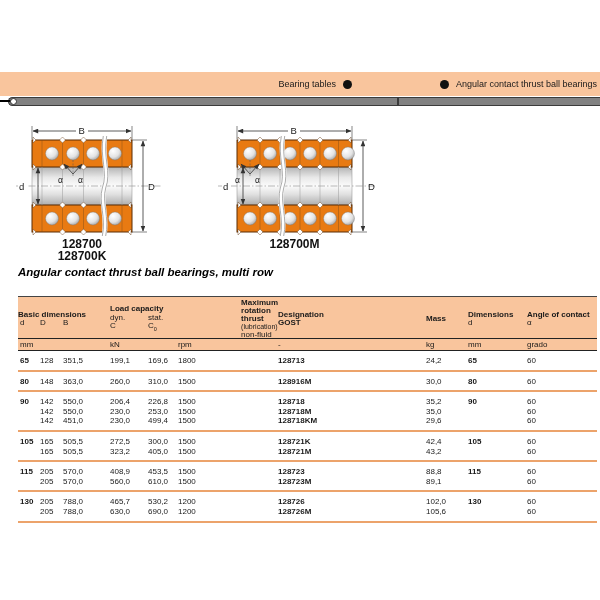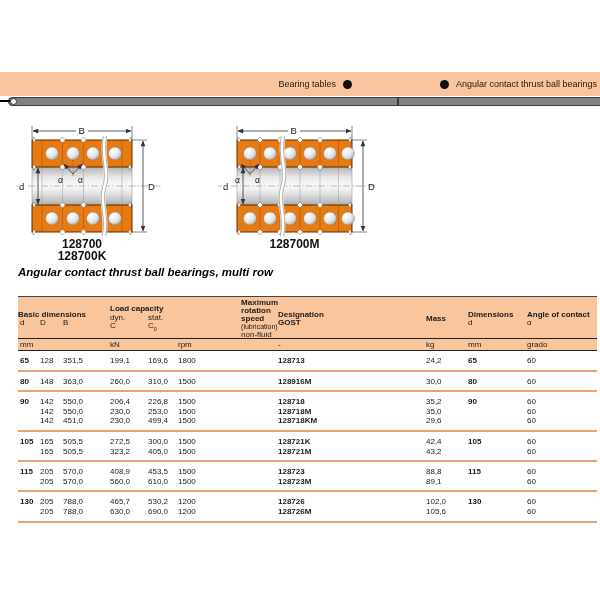--- a/index.html
+++ b/index.html
@@ -296,21 +296,21 @@
             <div class="stack">
               <div>stat.</div>
               <div><span>C</span><sub>0</sub></div>
             </div>
           </div>
         </div>
         <div class="hcell" style="grid-column:6/7;justify-content:flex-start;align-items:flex-end;">
           <div class="stack">
             <div class="b">Maximum</div>
             <div class="b">rotation</div>
-            <div class="b">speed</div>
+            <div class="b">thrust</div>
             <div class="small">(lubrication)</div>
             <div>non-fluid</div>
           </div>
         </div>
         <div class="hcell" style="grid-column:7/8;">
           <div class="b">Designation</div>
           <div class="b">GOST</div>
         </div>
         <div class="hcell" style="grid-column:8/9;">
           <div class="b">Mass</div>

